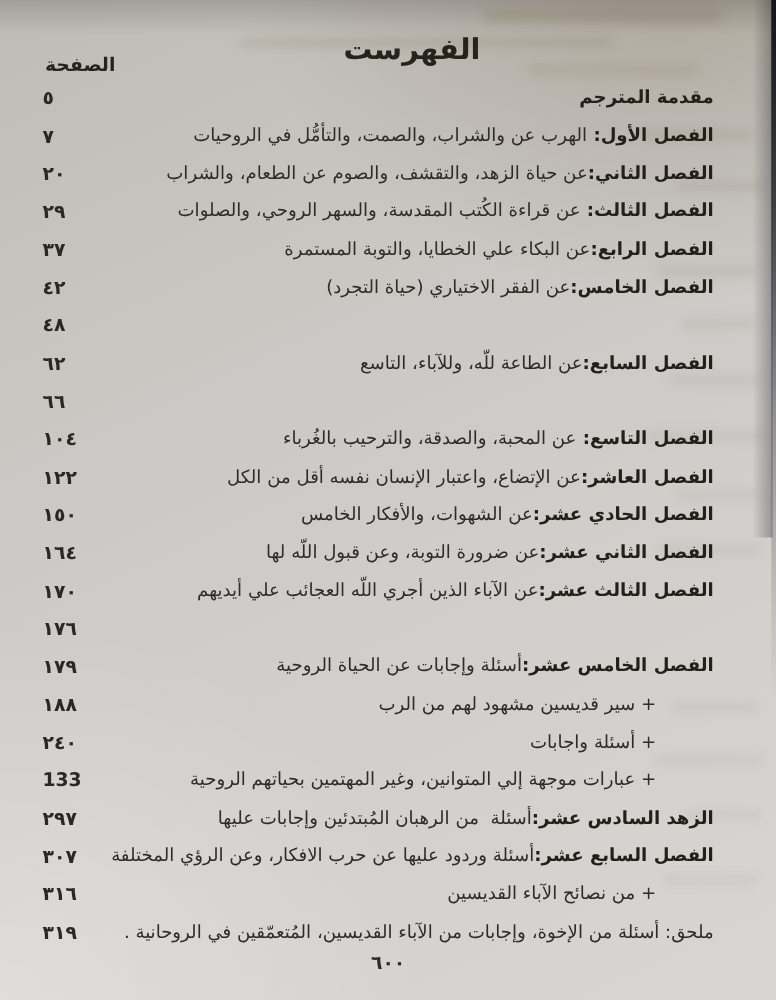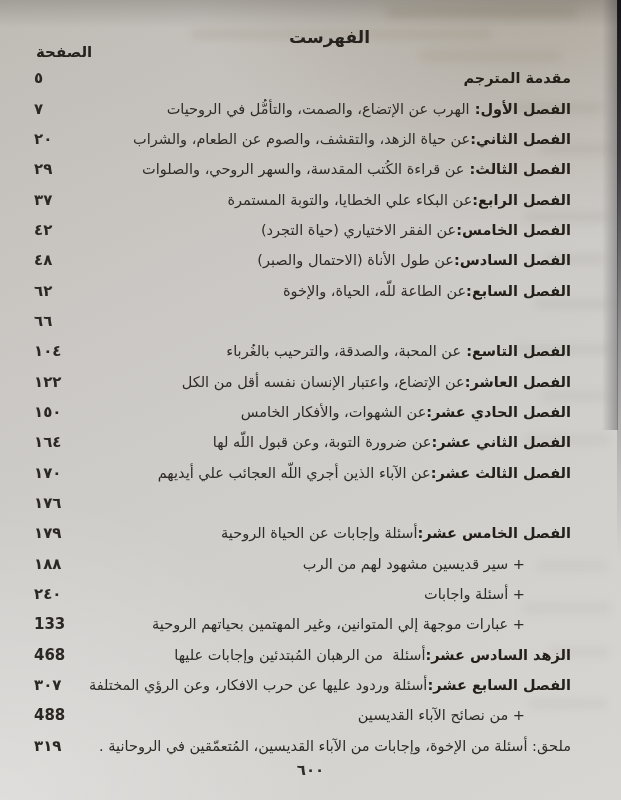--- a/index.html
+++ b/index.html
@@ -24,21 +24,21 @@
   .edge-shadow {
     position:absolute; top:0; right:3px; width:16px; height:430px;
     background:linear-gradient(to left, rgba(40,38,45,.35), rgba(40,38,45,0));
   }
 
   
   .ghost { position:absolute; filter:blur(4px); border-radius:4px; pointer-events:none; }
 
   .title {
     position:absolute; top:27px; left:0; right:0; text-align:center;
-    font-size:17px; font-weight:700; color:#26221d;margin-left:38px;
+    font-size:23px; font-weight:700; color:#26221d;margin-left:38px;
   }
   .col-header {
     position:absolute; top:43px; left:36px;
     font-size:15px; font-weight:700; color:#26221d;text-align:right;
   }
 
   .toc { position:absolute; top:63px; left:0; right:0; }
   .row {
     position:relative; height:30.35px; display:flex; align-items:center;
     direction:rtl; padding-right:50px; color:#2f2b26; font-size:14.5px;
@@ -83,21 +83,21 @@
   <div class="title">الفهرست</div>
   <div class="col-header">الصفحة</div>
 
   <div class="toc" id="toc-list" dir="rtl">
     <div class="row">
       <span class="entry"><b class="lbl">مقدمة المترجم</b><span class="txt"></span></span>
       <span class="num">٥</span>
     </div>
 
     <div class="row">
-      <span class="entry"><b class="lbl">الفصل الأول: </b><span class="txt">الهرب عن الإتضاع، والصمت، والتأمُّل في الروحيات</span></span>
+      <span class="entry"><b class="lbl">الفصل الأول: </b><span class="txt">الهرب عن والشراب، والصمت، والتأمُّل في الروحيات</span></span>
       <span class="num">٧</span>
     </div>
 
     <div class="row">
       <span class="entry"><b class="lbl">الفصل الثاني:</b><span class="txt">عن حياة الزهد، والتقشف، والصوم عن الطعام، والشراب</span></span>
       <span class="num">٢٠</span>
     </div>
 
     <div class="row">
       <span class="entry"><b class="lbl">الفصل الثالث: </b><span class="txt">عن قراءة الكُتب المقدسة، والسهر الروحي، والصلوات</span></span>
@@ -108,26 +108,25 @@
       <span class="entry"><b class="lbl">الفصل الرابع:</b><span class="txt">عن البكاء علي الخطايا، والتوبة المستمرة</span></span>
       <span class="num">٣٧</span>
     </div>
 
     <div class="row">
       <span class="entry"><b class="lbl">الفصل الخامس:</b><span class="txt">عن الفقر الاختياري (حياة التجرد)</span></span>
       <span class="num">٤٢</span>
     </div>
 
     <div class="row">
-      <span class="entry"><b class="lbl">الفصل السادس:</b><span class="txt">عن طول الأناة (الاحتمال والصبر)</span></span>
       <span class="num">٤٨</span>
     </div>
 
     <div class="row">
-      <span class="entry"><b class="lbl">الفصل السابع:</b><span class="txt">عن الطاعة للّه، الحياة، والإخوة</span></span>
+      <span class="entry"><b class="lbl">الفصل السابع:</b><span class="txt">عن الطاعة للّه، وللآباء، التاسع</span></span>
       <span class="num">٦٢</span>
     </div>
 
     <div class="row">
       <span class="num">٦٦</span>
     </div>
 
     <div class="row">
       <span class="entry"><b class="lbl">الفصل التاسع: </b><span class="txt">عن المحبة، والصدقة، والترحيب بالغُرباء</span></span>
       <span class="num">١٠٤</span>
@@ -172,31 +171,31 @@
       <span class="num">٢٤٠</span>
     </div>
 
     <div class="row indent">
       <span class="entry"><b class="lbl"></b><span class="txt">+ عبارات موجهة إلي المتوانين، وغير المهتمين بحياتهم الروحية</span></span>
       <span class="num">133</span>
     </div>
 
     <div class="row">
       <span class="entry"><b class="lbl">الزهد السادس عشر:</b><span class="txt">أسئلة  من الرهبان المُبتدئين وإجابات عليها</span></span>
-      <span class="num">468</span>
+      <span class="num">٢٩٧</span>
     </div>
 
     <div class="row">
       <span class="entry"><b class="lbl">الفصل السابع عشر:</b><span class="txt">أسئلة وردود عليها عن حرب الافكار، وعن الرؤي المختلفة</span></span>
       <span class="num">٣٠٧</span>
     </div>
 
     <div class="row indent">
       <span class="entry"><b class="lbl"></b><span class="txt">+ من نصائح الآباء القديسين</span></span>
-      <span class="num">488</span>
+      <span class="num">٣١٦</span>
     </div>
 
     <div class="row">
       <span class="entry"><b class="lbl"></b><span class="txt">ملحق: أسئلة من الإخوة، وإجابات من الآباء القديسين، المُتعمّقين في الروحانية .</span></span>
       <span class="num">٣١٩</span>
     </div>
   </div>
 
   <div class="folio">٦٠٠</div>
 </div>

